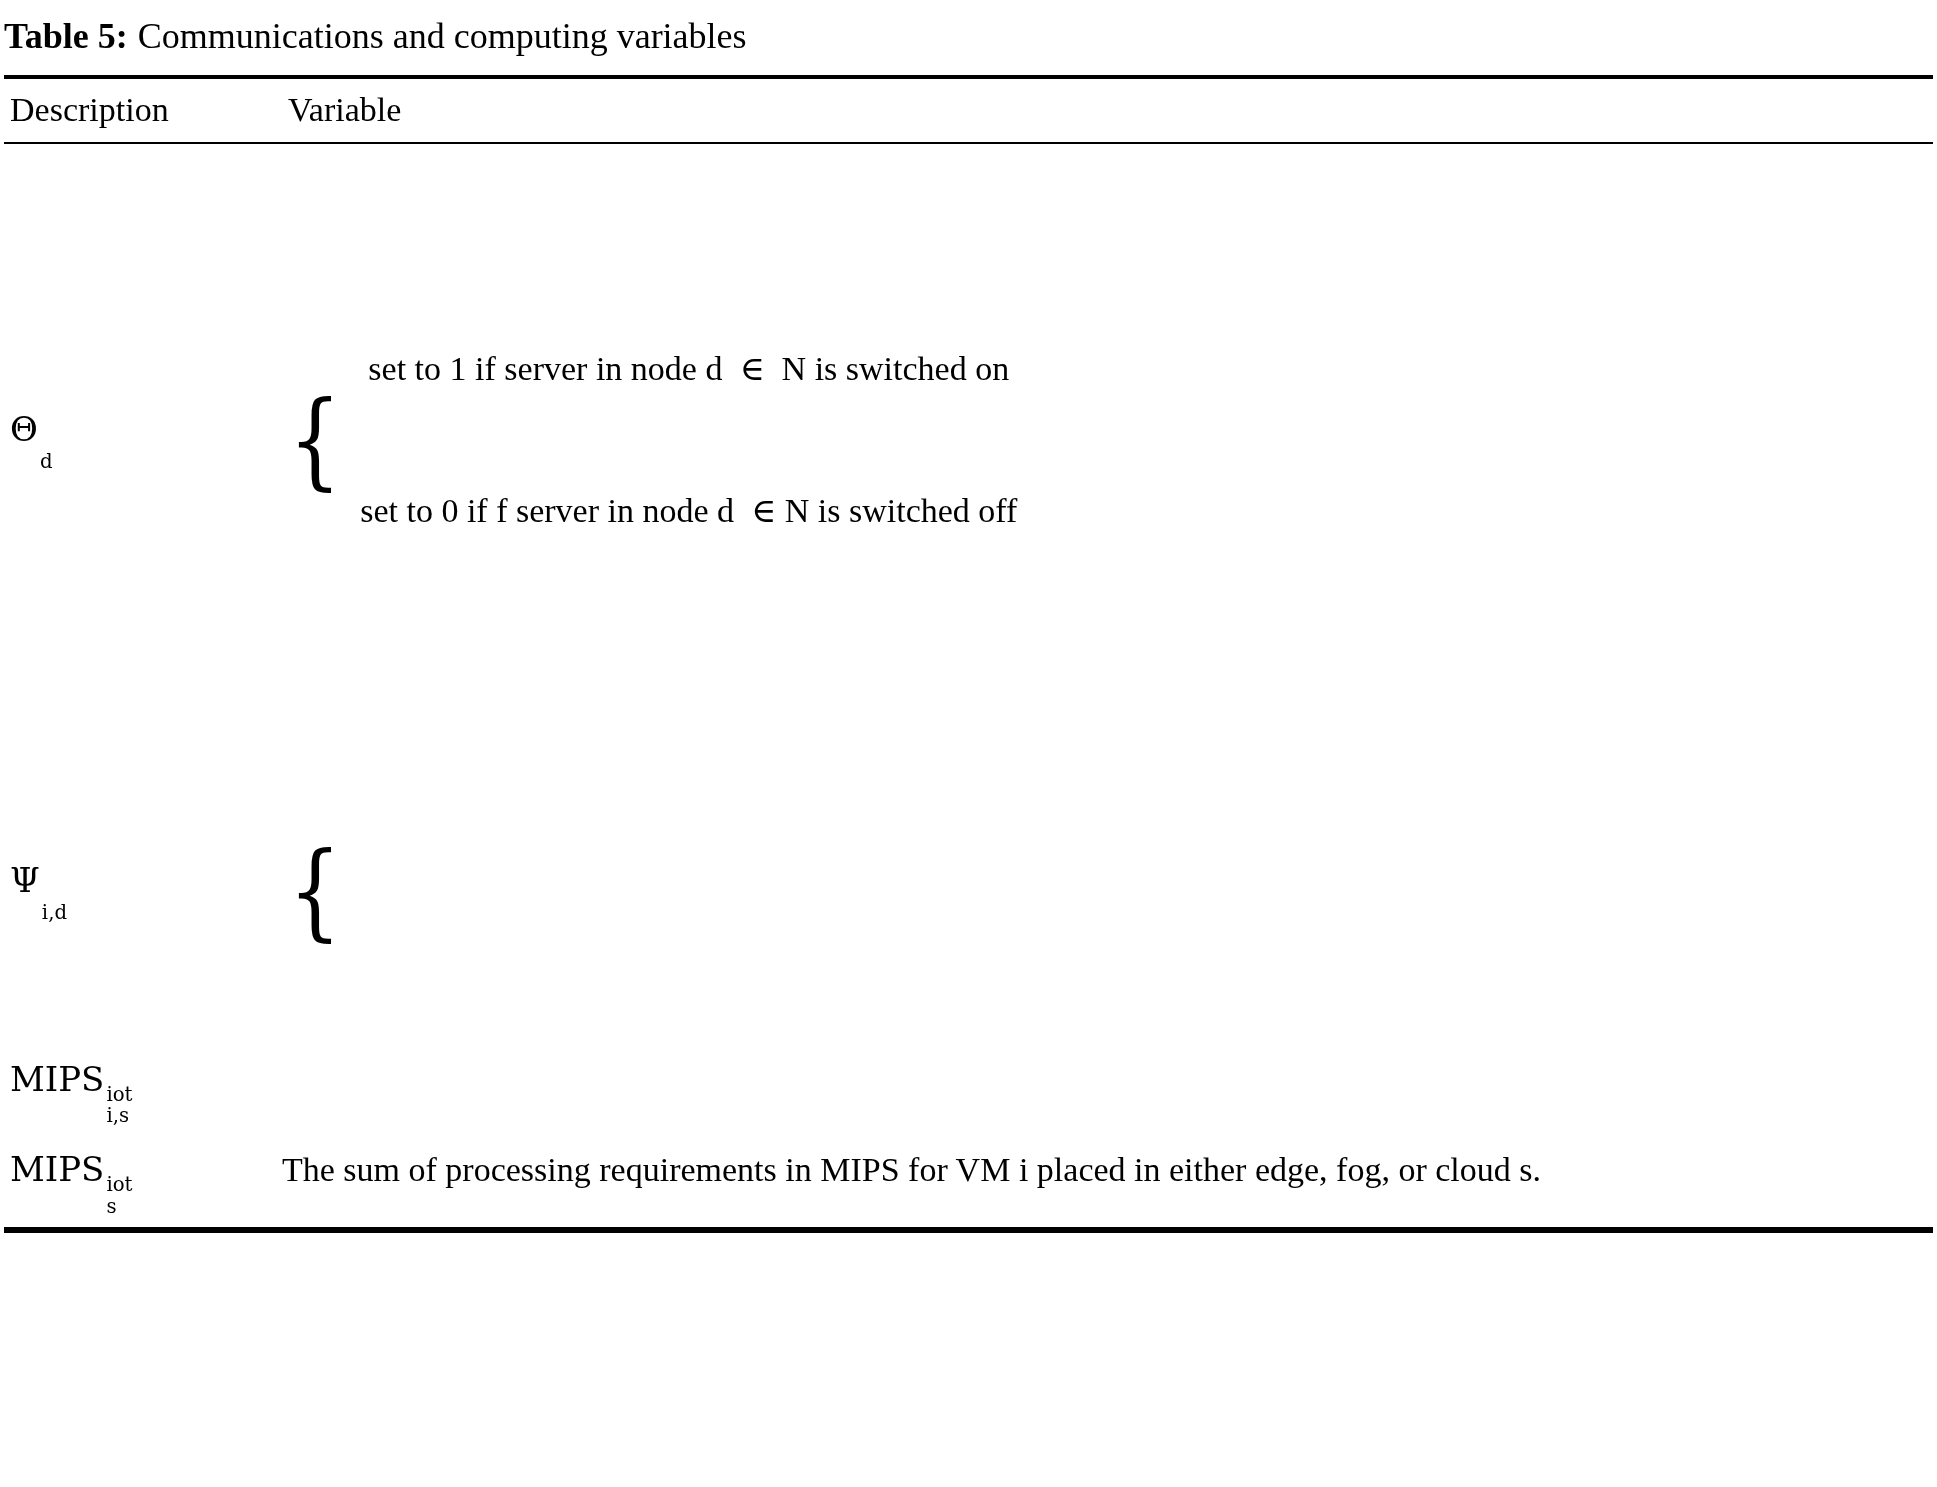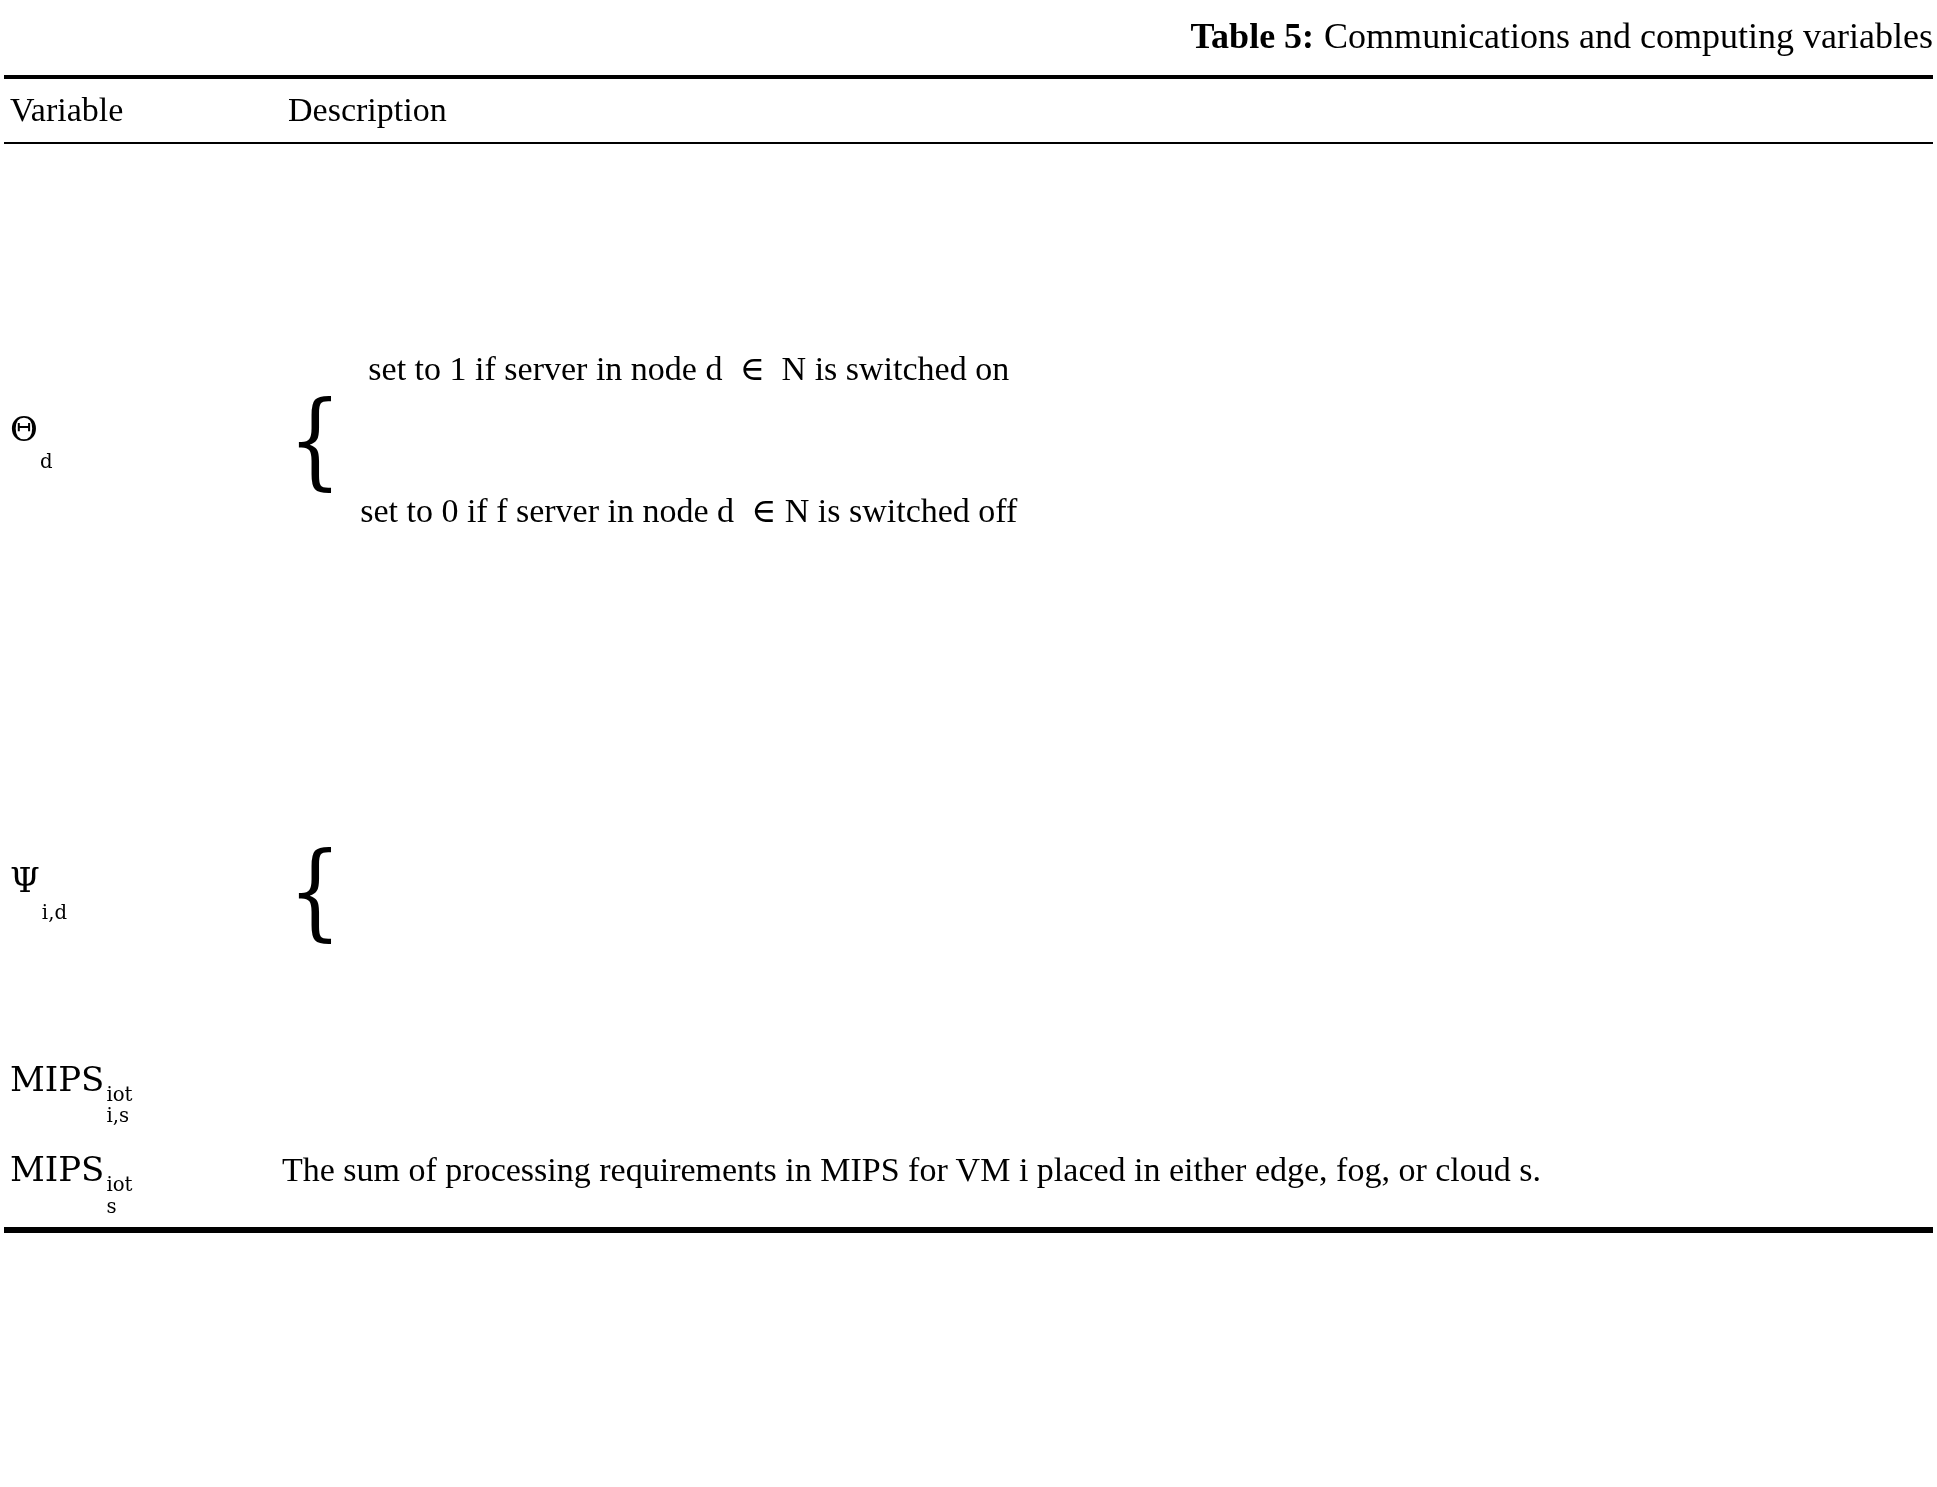--- a/index.html
+++ b/index.html
@@ -10,21 +10,21 @@
     font-family: "Liberation Serif", "DejaVu Serif", "DejaVu Sans", serif;
   }
   .page {
     width: 1937px;
     box-sizing: border-box;
     padding: 8px 4px 0 4px;
     font-size: 34px;
     line-height: 1.35;
   }
   .caption {
-    text-align: right;
+    text-align: left;
     font-size: 36px;
     padding: 4px 0 14px 0;
   }
   .caption .cap-label { font-weight: 700; }
   .caption .cap-text { font-weight: 400; margin-left: 10px; }
 
   .table {
     border-top: 4px solid #000;
     border-bottom: 6px solid #000;
   }
@@ -87,22 +87,22 @@
 
 <div class="page">
 
   <div class="caption">
     <span class="cap-label">Table 5:</span><span class="cap-text">Communications and computing variables</span>
   </div>
 
   <div class="table">
 
     <div class="thead">
+      <div class="hcell">Description</div>
       <div class="hcell">Variable</div>
-      <div class="hcell">Description</div>
     </div>
 
     <div class="trow cases-row">
       <div class="cell-var"><span class="base">Θ</span><span class="scripts">
             <span class="sup"></span>
             <span class="sub">d</span>
           </span></div>
       <div class="cell-desc">
         <div class="cases">
           <span class="brace">{</span>

